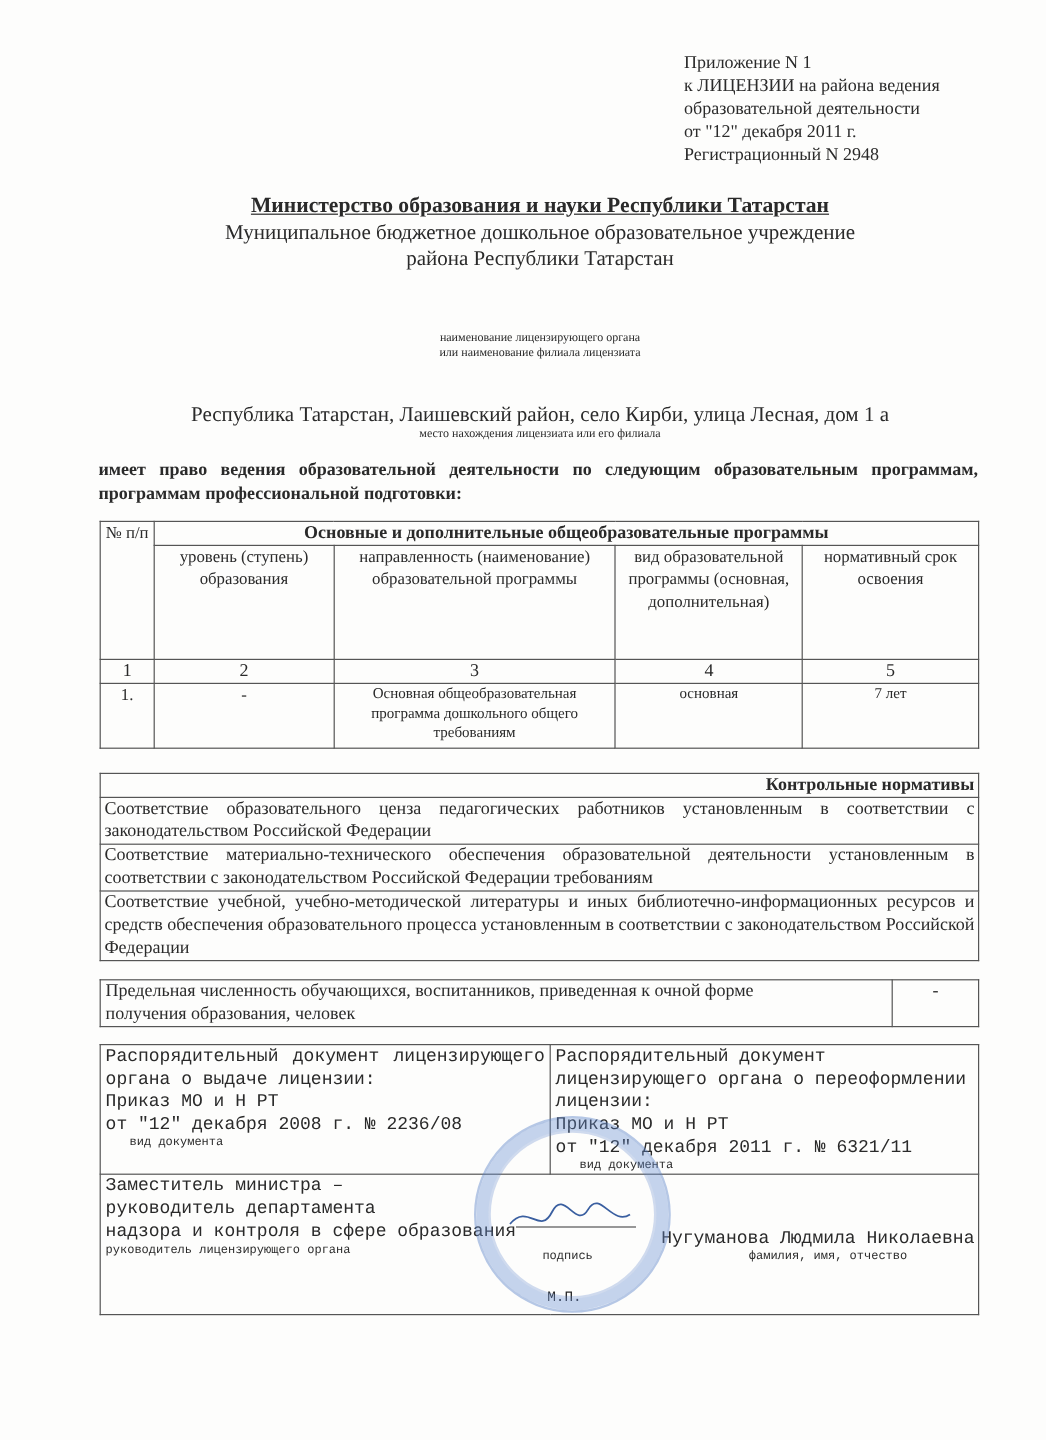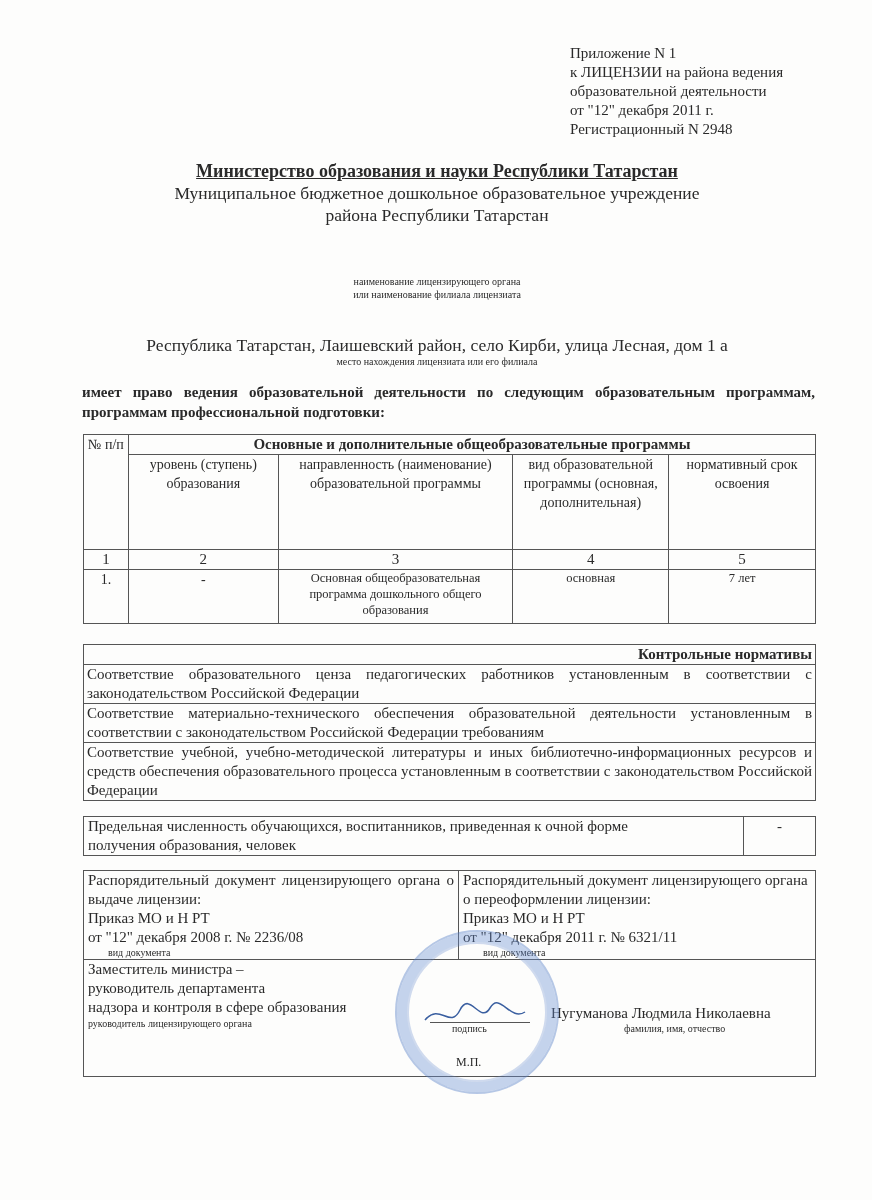--- a/index.html
+++ b/index.html
@@ -1,37 +1,37 @@
 <!DOCTYPE html>
 <html><head>
 <meta charset="utf-8">
 <style>
   html, body { margin:0; padding:0; }
   body { width:872px; height:1200px; background:#fdfdfc; position:relative; overflow:hidden;
          font-family:"Liberation Serif", serif; color:#2a2a2a; }
   .abs { position:absolute; }
   .appendix { left:570px; top:44px; font-size:15px; line-height:19px; }
-  .center { left:67px; width:740px; text-align:center; }
+  .center { left:80px; width:740px; text-align:center; }
   .ministry { top:160px; font-size:18px; font-weight:bold; text-decoration:underline; line-height:22px; }
   .orgname { top:182px; font-size:17.5px; line-height:22px; }
   .small { font-size:10px; line-height:13px; }
   .caption1 { top:275px; }
   .address { top:334px; font-size:17.5px; line-height:22px; }
   .caption2 { top:355px; }
   .rights { left:82px; top:382px; width:733px; font-size:15px; font-weight:bold; line-height:20px; text-align:justify; }
   table { border-collapse:collapse; position:absolute; }
   td, th { border:1px solid #555; padding:0 4px; font-weight:normal; vertical-align:top; }
   .prog { left:83px; top:434px; width:733px; font-size:14px; line-height:19px; text-align:center; }
   .prog .thb { font-weight:bold; font-size:15px; }
   .prog .small-cell { font-size:12.5px; line-height:16px; }
   .ctrl { left:83px; top:644px; width:733px; font-size:15px; line-height:19px; }
   .ctrl td { text-align:justify; padding:0 3px; }
   .ctrl .hd { text-align:right; font-weight:bold; }
   .limit { left:83px; top:816px; width:733px; font-size:15px; line-height:19px; }
-  .docs { left:83px; top:870px; width:733px; font-size:15px; line-height:19px; }
+  .docs { left:83px; top:870px; width:733px; font-size:15px; line-height:19px;font-family:Liberation Mono, monospace; }
   .docs td { padding:0 4px; }
   .cap-inline { font-size:10px; line-height:12px; padding-left:20px; display:block; }
   .sign-cell { height:116px; position:relative; }
   .stamp { left:395px; top:930px; width:160px; height:160px; border-radius:50%;
            border:2px solid rgba(90,130,200,0.55); box-shadow: inset 0 0 0 10px rgba(120,160,220,0.18), inset 0 0 0 12px rgba(90,130,200,0.35); opacity:0.8; }
   .sigline { left:430px; top:1022px; width:100px; border-top:1px solid #555; }
 </style>
 </head>
 <body>
 
@@ -78,21 +78,21 @@
   <tr style="font-size:15px">
     <td>1</td>
     <td>2</td>
     <td>3</td>
     <td>4</td>
     <td>5</td>
   </tr>
   <tr style="height:54px">
     <td>1.</td>
     <td>-</td>
-    <td class="small-cell">Основная общеобразовательная программа дошкольного общего образования</td>
+    <td class="small-cell">Основная общеобразовательная программа дошкольного общего требованиям</td>
     <td class="small-cell">основная</td>
     <td class="small-cell">7 лет</td>
   </tr>
 </tbody>
   </table>
 
 <table class="ctrl">
   <tbody>
       <tr>
         <td class="hd">Контрольные нормативы</td>

